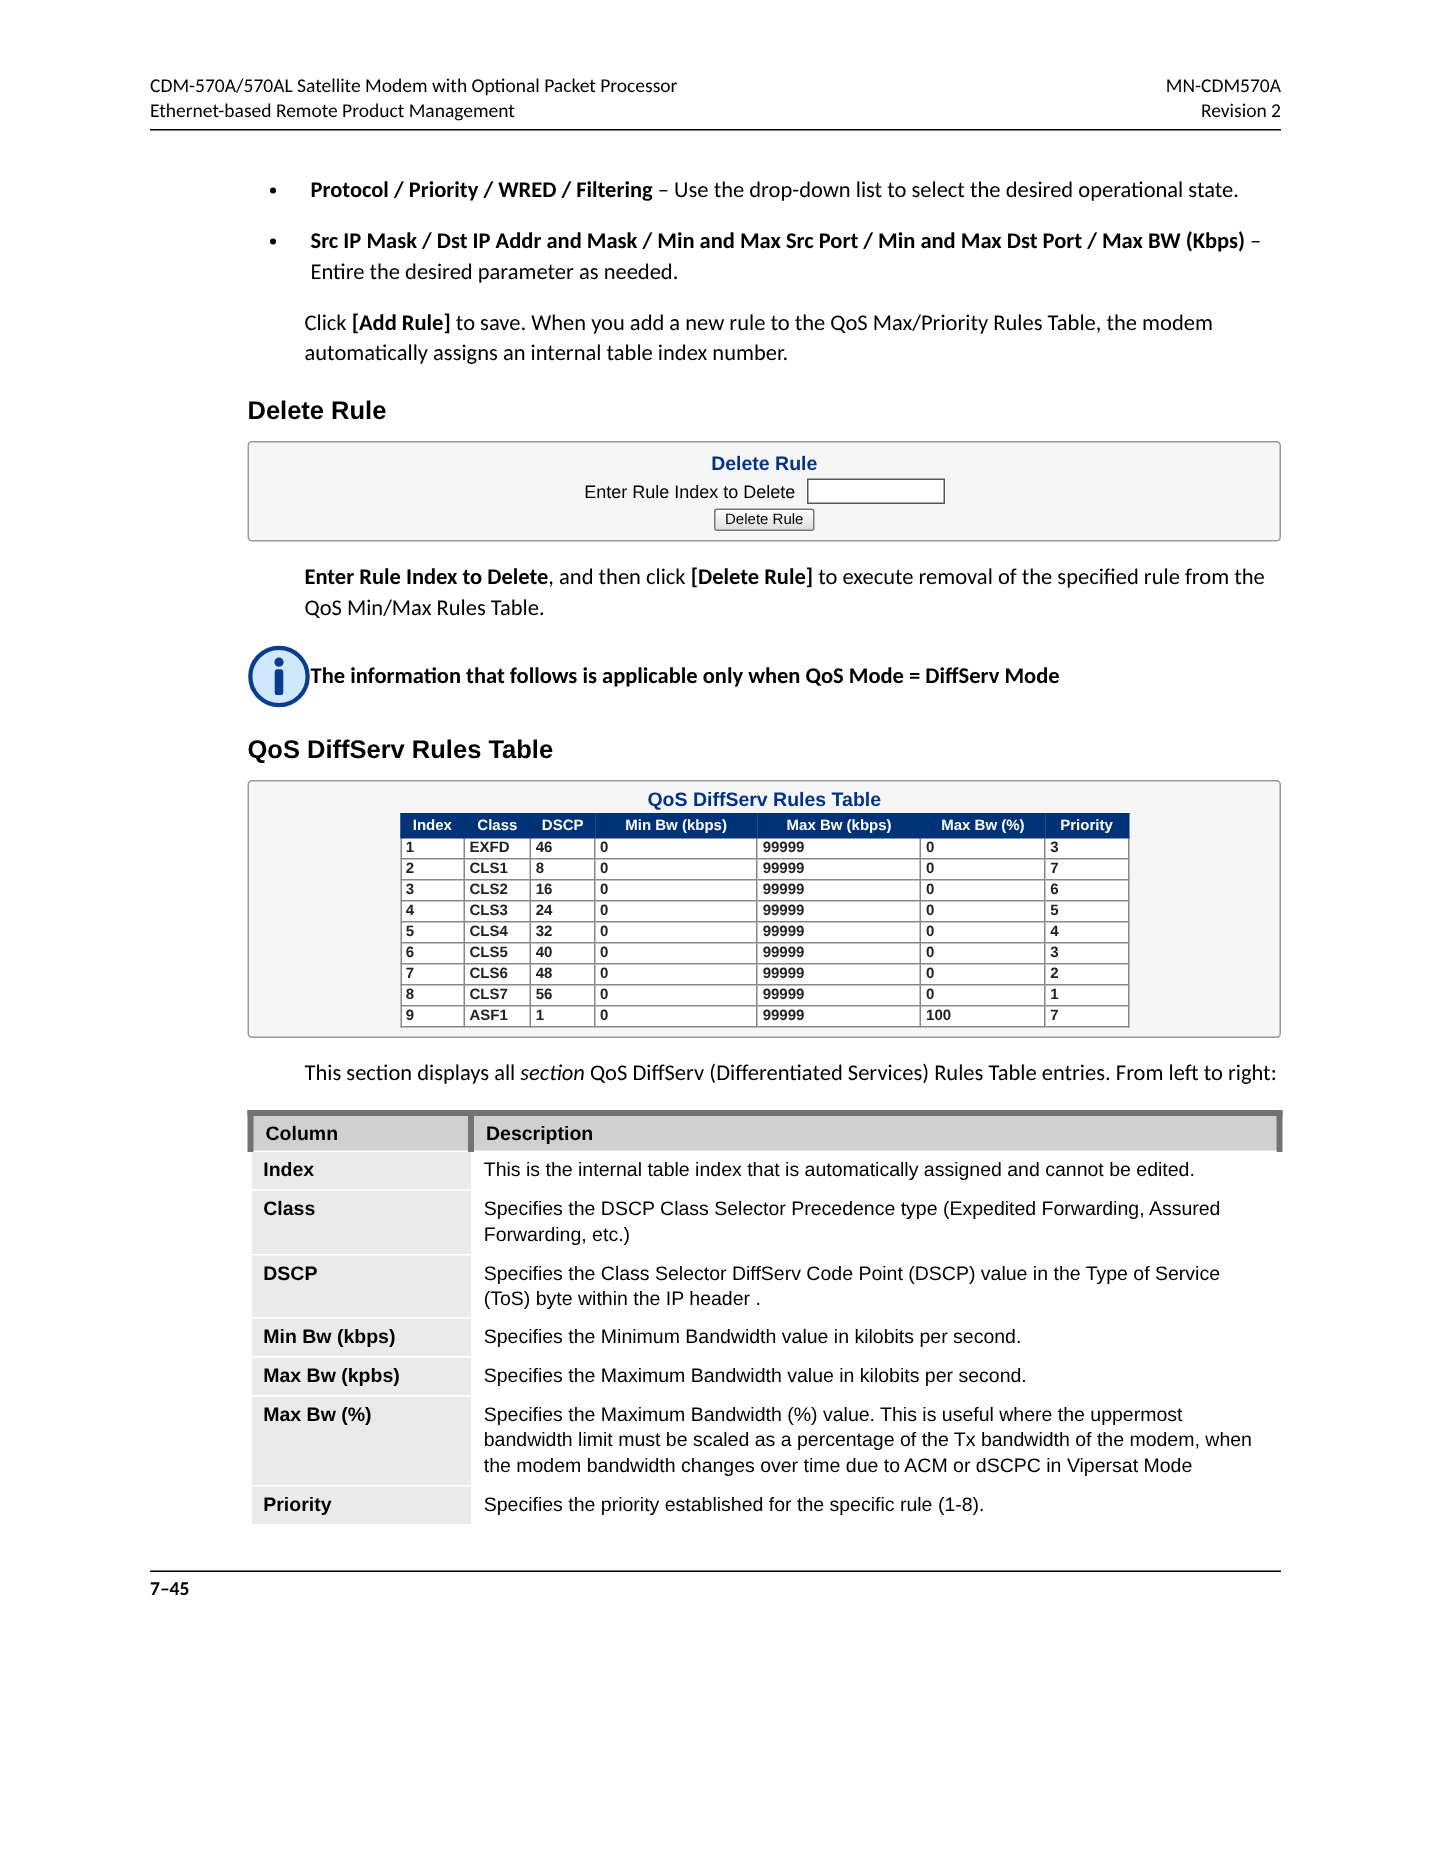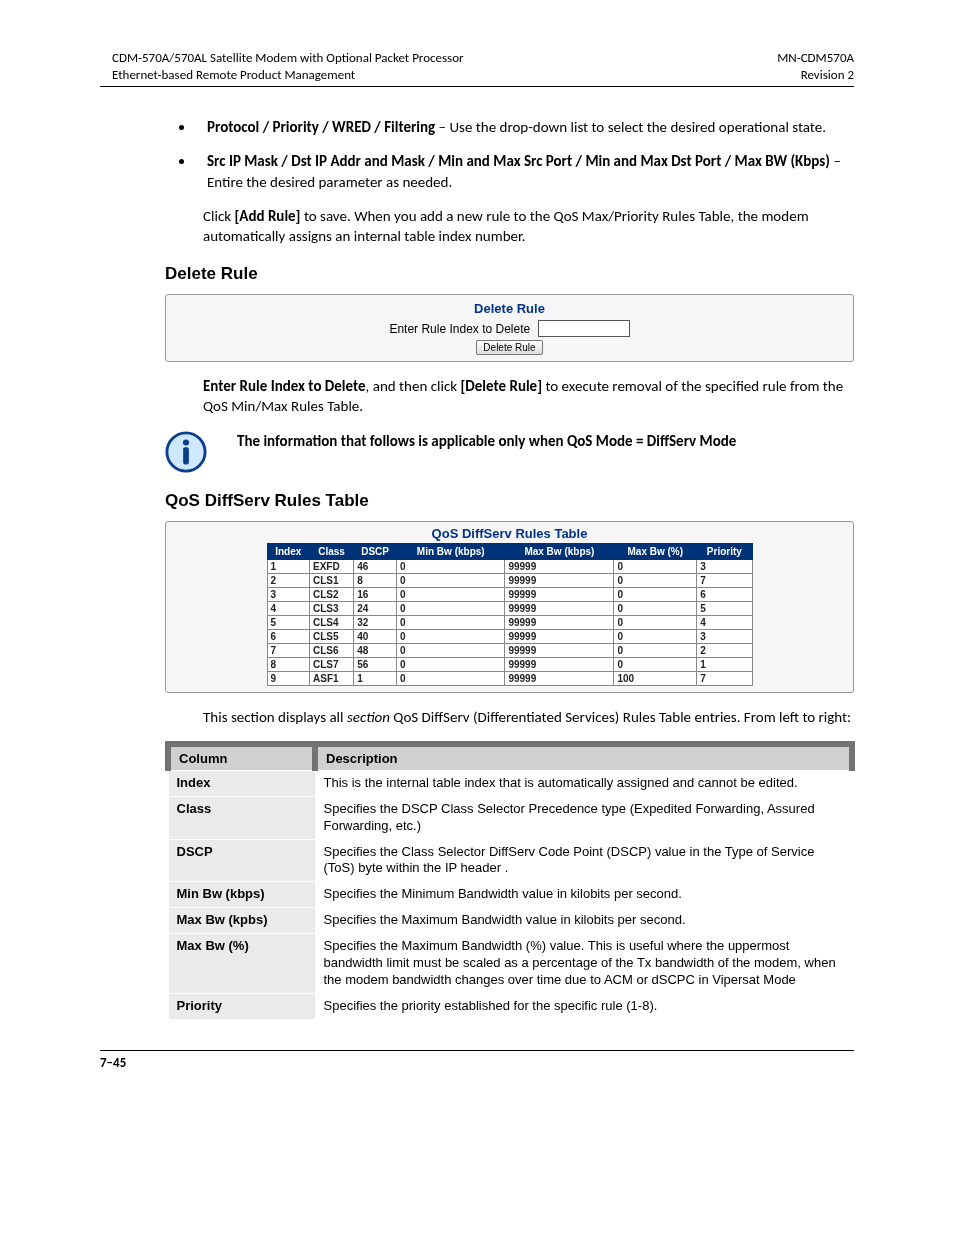--- a/index.html
+++ b/index.html
@@ -10,21 +10,20 @@
     padding: 50px 100px 30px 100px;
     width: 954px;
     box-sizing: border-box;
     background: #fff;
   }
   .header-row {
     display: flex;
     justify-content: space-between;
     font-size: 13px;
     margin-bottom: 2px;
-    margin-left: 12px;
   }
   .header-rule {
     border: none;
     border-top: 1px solid #000;
     margin: 4px 0 30px 0;
   }
   .footer-rule {
     border: none;
     border-top: 1px solid #000;
     margin: 30px 0 4px 0;
@@ -90,23 +89,22 @@
     font-family: Verdana, Arial, sans-serif;
     font-size: 10px;
     border: 1px solid #777;
     background: linear-gradient(#fff,#ddd);
     padding: 1px 6px;
     border-radius: 2px;
     margin-top: 2px;
   }
   .info-row {
     display: flex;
-    align-items: flex-start;
+    align-items: center;
     margin: 10px 0 12px 65px;
-    gap: 30px;
   }
   .info-icon-svg {
     width: 42px;
     height: 42px;
     flex-shrink: 0;
   }
   .info-text {
     font-weight: bold;
     line-height: 1.35;
   }
@@ -144,21 +142,21 @@
     border-collapse: collapse;
     width: 690px;
     margin: 0 0 0 65px;
     font-family: Arial, sans-serif;
     font-size: 13px;
   }
   table.desc th {
     background: #d0d0d0;
     text-align: left;
     font-weight: bold;
-    border: 6px solid #737373;
+    border: 4px solid #737373;
     border-bottom: 1px solid #fff;
     padding: 4px 8px;
   }
   table.desc td {
     border: 1px solid #fff;
     padding: 4px 8px;
     vertical-align: top;
     line-height: 1.3;
   }
   table.desc td.col-name {

